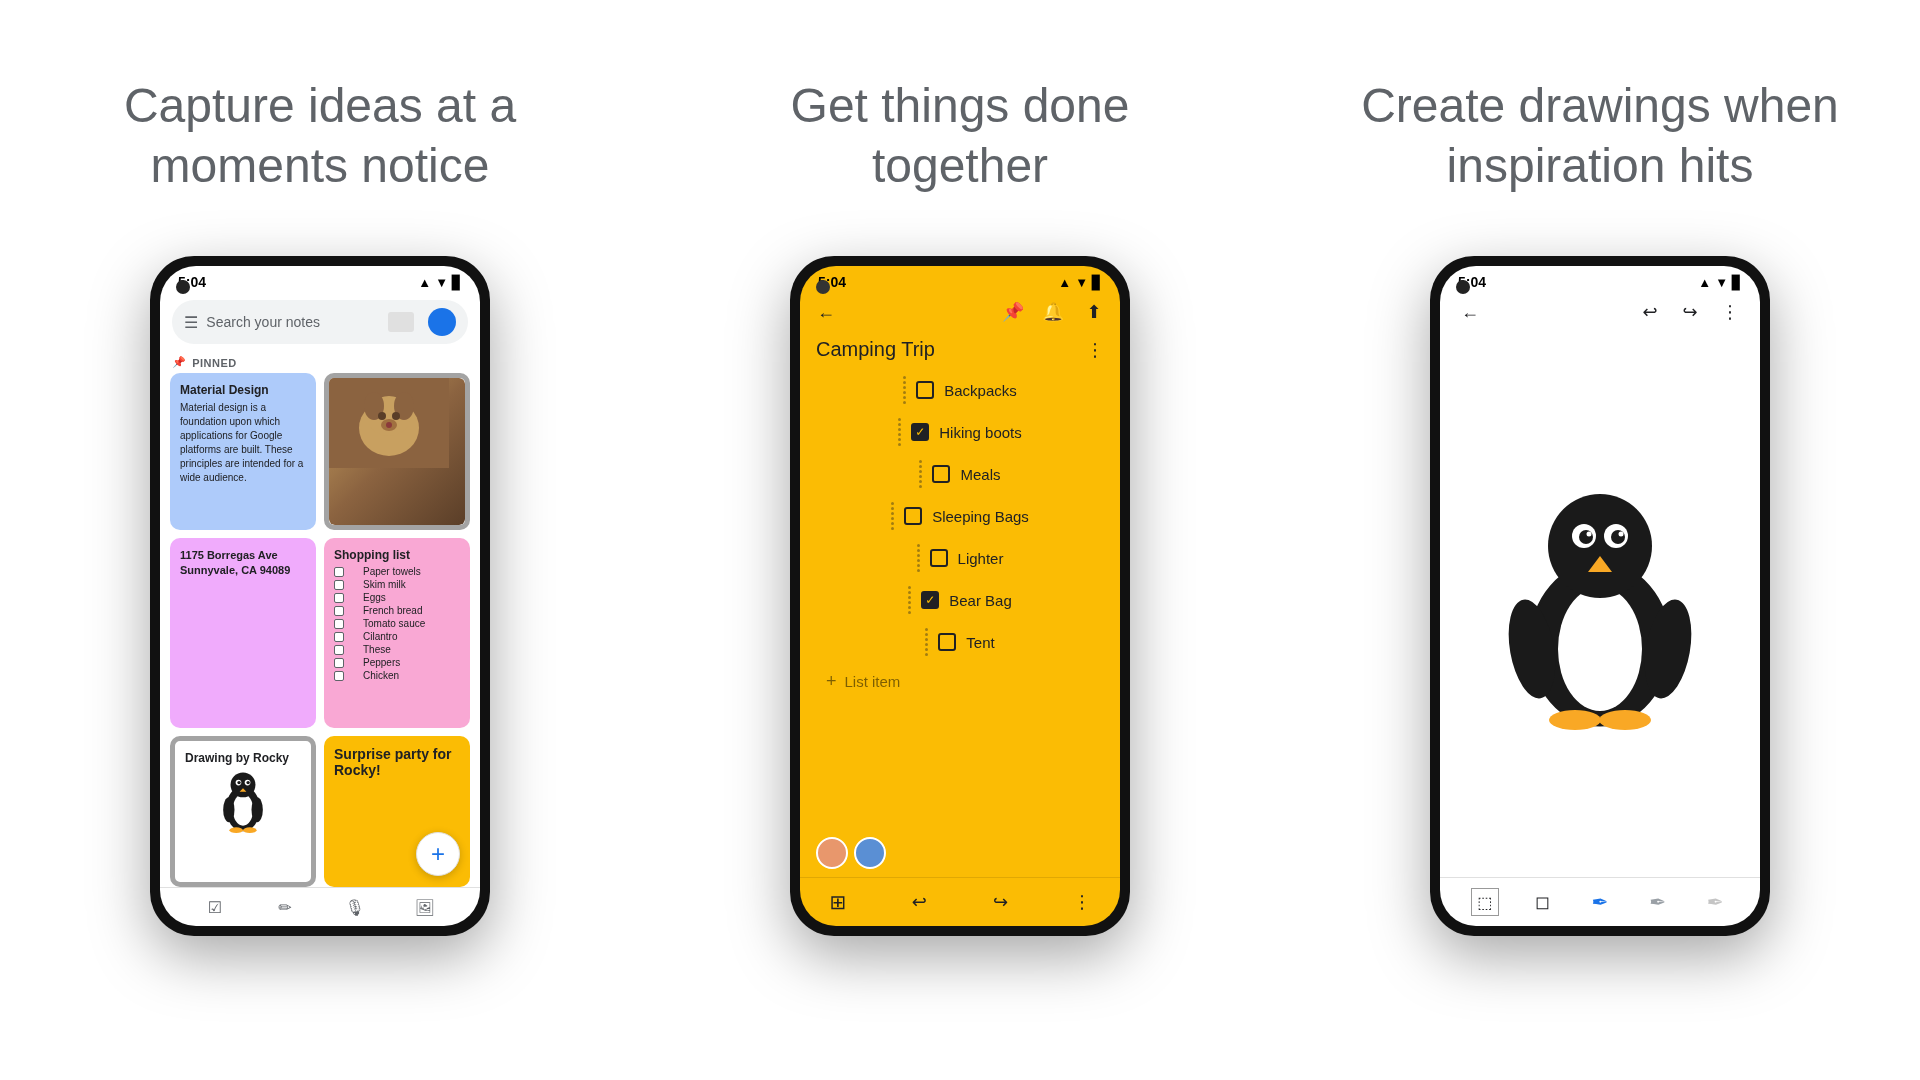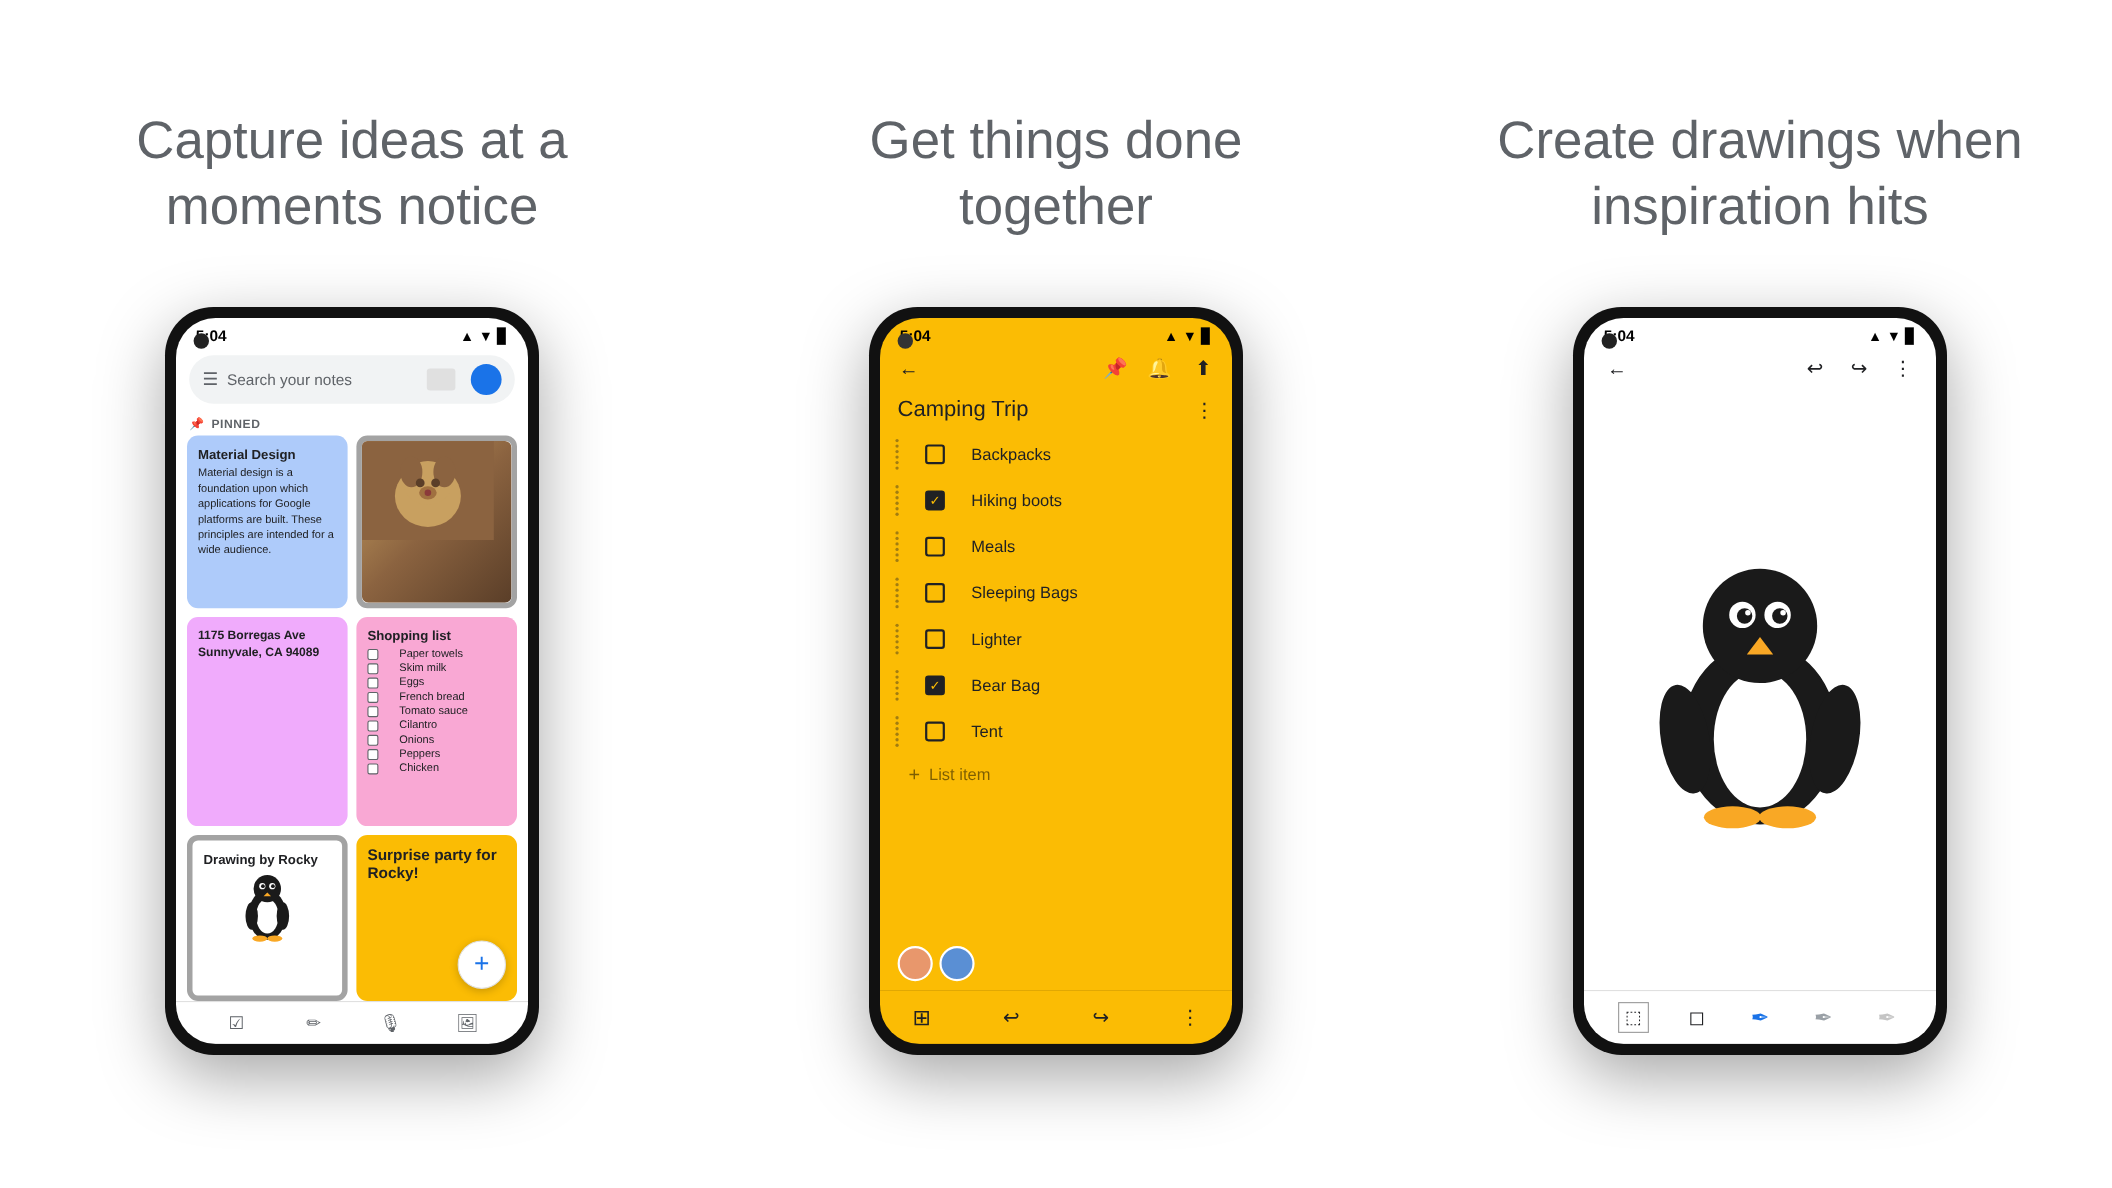--- a/index.html
+++ b/index.html
@@ -13,21 +13,20 @@
       display: flex;
       flex-direction: row;
     }
 
     .column {
       flex: 1;
       display: flex;
       flex-direction: column;
       align-items: center;
       padding-top: 76px;
-      margin-top: 23px;
     }
 
     .headline {
       font-size: 48px;
       color: #5f6368;
       font-weight: 400;
       text-align: center;
       line-height: 1.25;
       max-width: 480px;
       margin-bottom: 60px;
@@ -228,24 +227,25 @@
 
     .camping-list {
       flex: 1;
       padding: 4px 10px;
       overflow: hidden;
     }
 
     .camp-item {
       display: flex;
       align-items: center;
-      gap: 24px;
+      gap: 10px;
       padding: 7px 4px;
       font-size: 15px;
       color: #202124;
+      justify-content: center;
     }
 
     .drag-dots {
       display: flex;
       flex-direction: column;
       gap: 2px;
       opacity: 0.4;
     }
     .drag-dots span {
       display: block;
@@ -433,21 +433,21 @@
               <li>
                   <div class="cb-box"></div>
                   <span>Tomato sauce</span>
                 </li>
               <li>
                   <div class="cb-box"></div>
                   <span>Cilantro</span>
                 </li>
               <li>
                   <div class="cb-box"></div>
-                  <span>Onions</span>
+                  <span>These</span>
                 </li>
               <li>
                   <div class="cb-box"></div>
                   <span>Peppers</span>
                 </li>
               <li>
                   <div class="cb-box"></div>
                   <span>Chicken</span>
                 </li>
             </ul>

